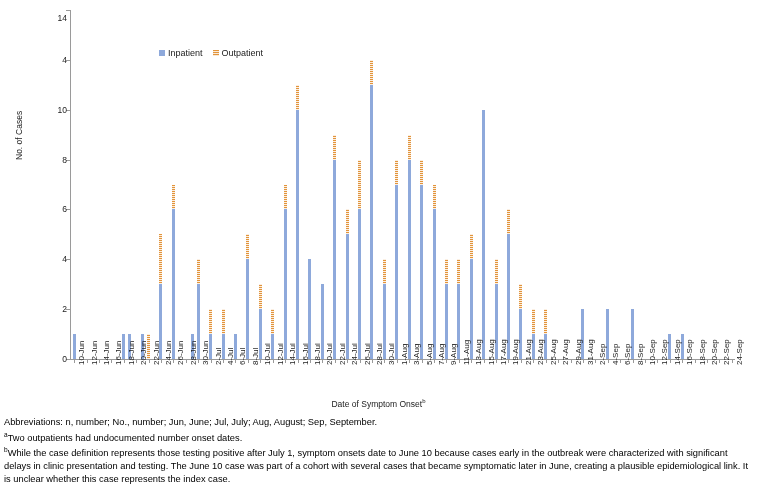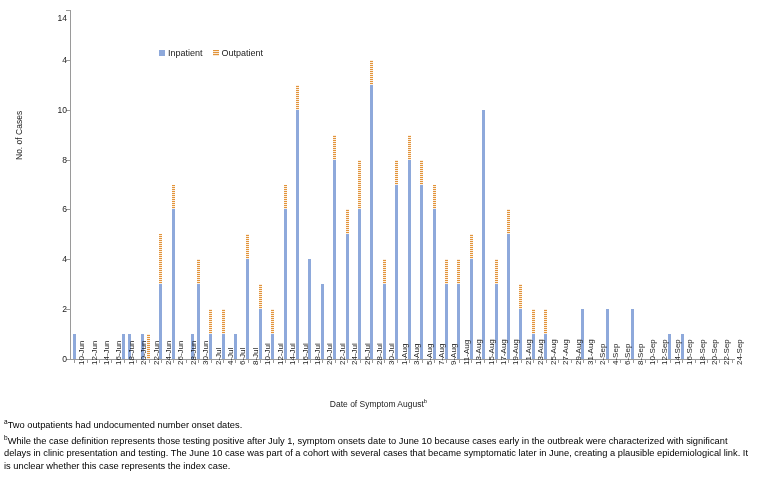--- a/index.html
+++ b/index.html
@@ -454,23 +454,24 @@
         </span>
         <span class="lg">
           <span class="lgswatch inp"></span>
           <span>Outpatient</span>
         </span>
       </div>
 
     </div>
 
     <div id="xtitle">
-      <span>Date of Symptom August</span><sup>b</sup>
+      <span>Date of Symptom Onset</span><sup>b</sup>
     </div>
 
   </div>
 
   <div id="notes">
+    <div class="ln">Abbreviations: n, number; No., number; Jun, June; Jul, July; Aug, August; Sep, September.</div>
     <div class="ln"><sup>a</sup><span>Two outpatients had undocumented number onset dates.</span></div>
     <div class="ln"><sup>b</sup><span>While the case definition represents those testing positive after July 1, symptom onsets date to June 10 because cases early in the outbreak were characterized with significant delays in clinic presentation and testing. The June 10 case was part of a cohort with several cases that became symptomatic later in June, creating a plausible epidemiological link. It is unclear whether this case represents the index case.</span></div>
   </div>
 
 </div>
 
 </body></html>

